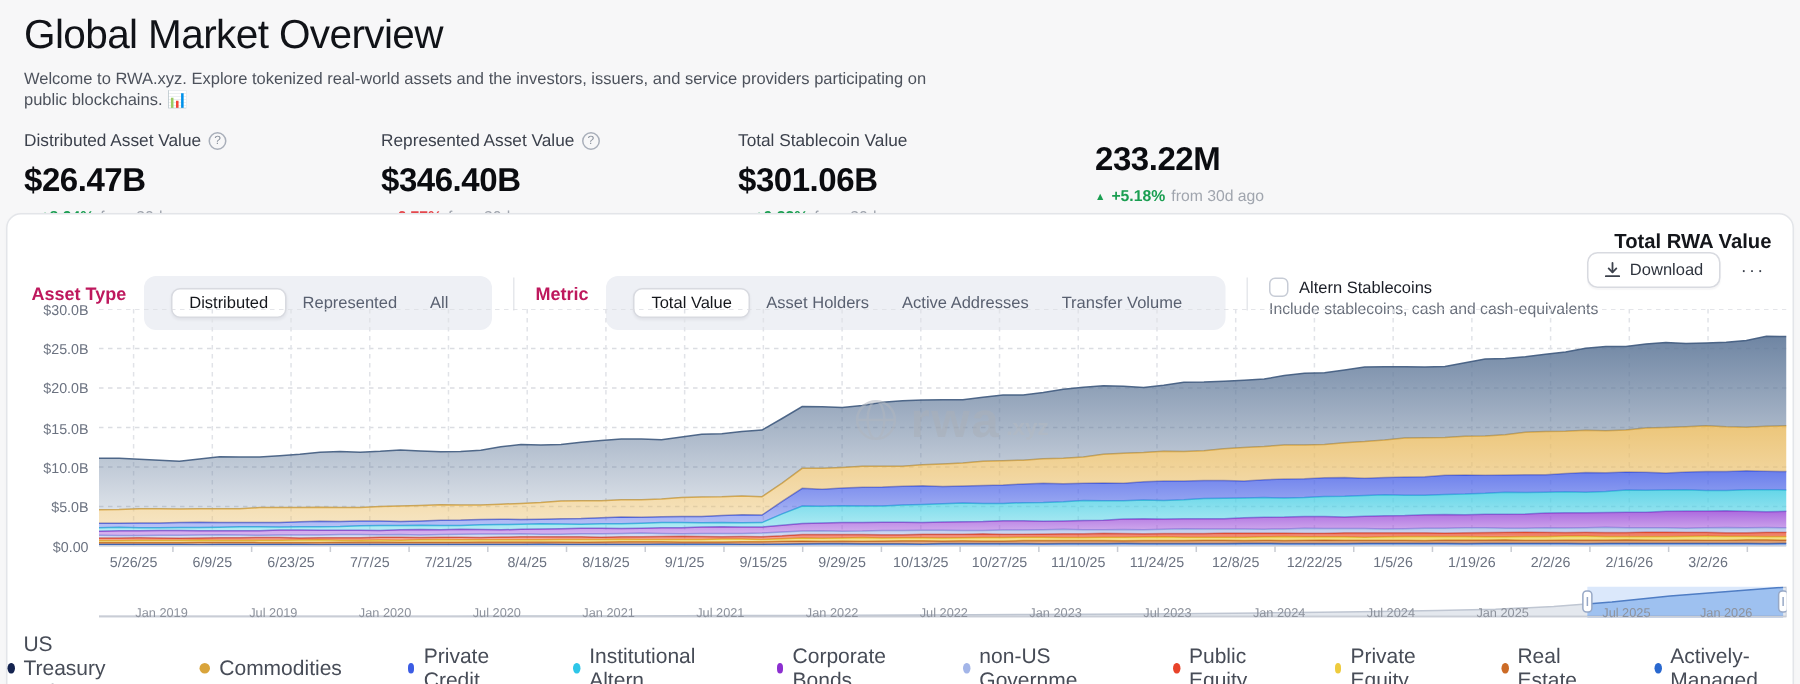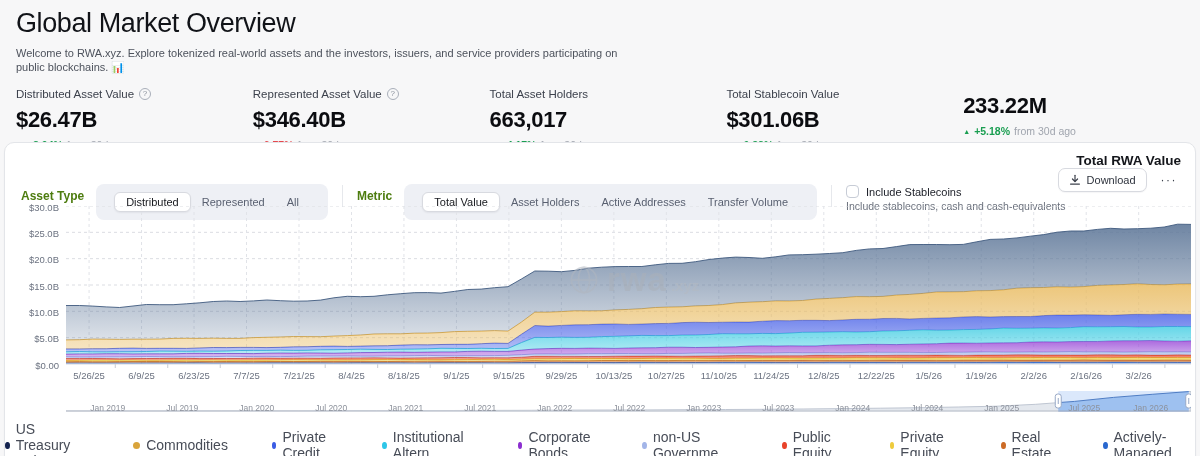--- a/index.html
+++ b/index.html
@@ -27,21 +27,21 @@
     border:1px solid #e3e5e9; border-radius:10px; box-shadow:0 1px 2px rgba(0,0,0,.03); }
   .card-head { display:flex; align-items:flex-end; justify-content:space-between; padding:10px 14px 0 16px; height:34px;flex-direction:column; }
   .card-title { font-size:13.5px; font-weight:700; color:#14161b; }
   .head-right { display:flex; align-items:center; gap:10px; }
   .dl-btn { display:flex; align-items:center; gap:6px; height:24px; padding:0 10px; background:#fff;
     border:1px solid #d8dae0; border-radius:7px; font-size:11px; color:#2e333d; cursor:pointer;
     box-shadow:0 1px 1px rgba(16,24,40,.04); font-family:inherit; }
   .menu-btn { border:none; background:none; font-size:12px; letter-spacing:1.5px; color:#3c414c; cursor:pointer; padding:4px; }
 
   .filter-row { display:flex; align-items:flex-start; gap:12px; padding:7px 0 0 16px; height:32px; }
-  .f-label { font-size:12px; font-weight:700; color:#4d7c0f; line-height:24px; }
+  .f-label { font-size:12px; font-weight:700; color:#be185d; line-height:24px; }
   .seg { display:flex; align-items:center; background:#eef0f5; border-radius:8px; padding:18px; height:24px; }
   .seg-opt { border:none; background:none; font-family:inherit; font-size:11px; color:#596070;
     padding:0 11px; height:20px; border-radius:6px; cursor:pointer; white-space:nowrap; }
   .seg-opt.selected { background:#fff; border:1px solid #d8dae0; color:#15171c; font-weight:500;
     box-shadow:0 1px 2px rgba(16,24,40,.06); }
   .v-div { width:1px; height:22px; background:#e6e8ec; margin:1px 2px; }
   .cb-group { display:flex; flex-direction:column; gap:2px; padding-top:1px; }
   .cb-row { display:flex; align-items:center; gap:7px; }
   .checkbox { width:13px; height:13px; border:1.5px solid #c7ccd6; border-radius:4px; background:#fff; cursor:pointer; }
   .cb-label { font-size:11px; color:#1a1d26; }
@@ -93,31 +93,20 @@
   </div>
   <div class="stat">
     <div class="stat-label-row">
       <span class="stat-label">Represented Asset Value</span>
       <span class="info">?</span>
     </div>
     <div class="stat-value">$346.40B</div>
     <div class="stat-change">
       <span class="arrow down">▼</span>
       <span class="pct down">6.77%</span>
-      <span class="since">from 30d ago</span>
-    </div>
-  </div>
-  <div class="stat">
-    <div class="stat-label-row">
-      <span class="stat-label">Total Asset Holders</span>
-    </div>
-    <div class="stat-value">663,017</div>
-    <div class="stat-change">
-      <span class="arrow up">▲</span>
-      <span class="pct up">+4.17%</span>
       <span class="since">from 30d ago</span>
     </div>
   </div>
   <div class="stat">
     <div class="stat-label-row">
       <span class="stat-label">Total Stablecoin Value</span>
     </div>
     <div class="stat-value">$301.06B</div>
     <div class="stat-change">
       <span class="arrow up">▲</span>
@@ -163,21 +152,21 @@
     <div class="seg">
       <button class="seg-opt selected">Total Value</button>
       <button class="seg-opt">Asset Holders</button>
       <button class="seg-opt">Active Addresses</button>
       <button class="seg-opt">Transfer Volume</button>
     </div>
     <div class="v-div"></div>
     <div class="cb-group">
       <div class="cb-row">
         <div class="checkbox"></div>
-        <span class="cb-label">Include Stablecoins</span>
+        <span class="cb-label">Altern Stablecoins</span>
       </div>
       <div class="cb-sub">Include stablecoins, cash and cash-equivalents</div>
     </div>
   </div>
 
   <div class="y-labels" id="y-labels">
       <span style="top: -4.5px;">$30.0B</span>
       <span style="top: 21.8333px;">$25.0B</span>
       <span style="top: 48.1667px;">$20.0B</span>
       <span style="top: 74.5px;">$15.0B</span>

